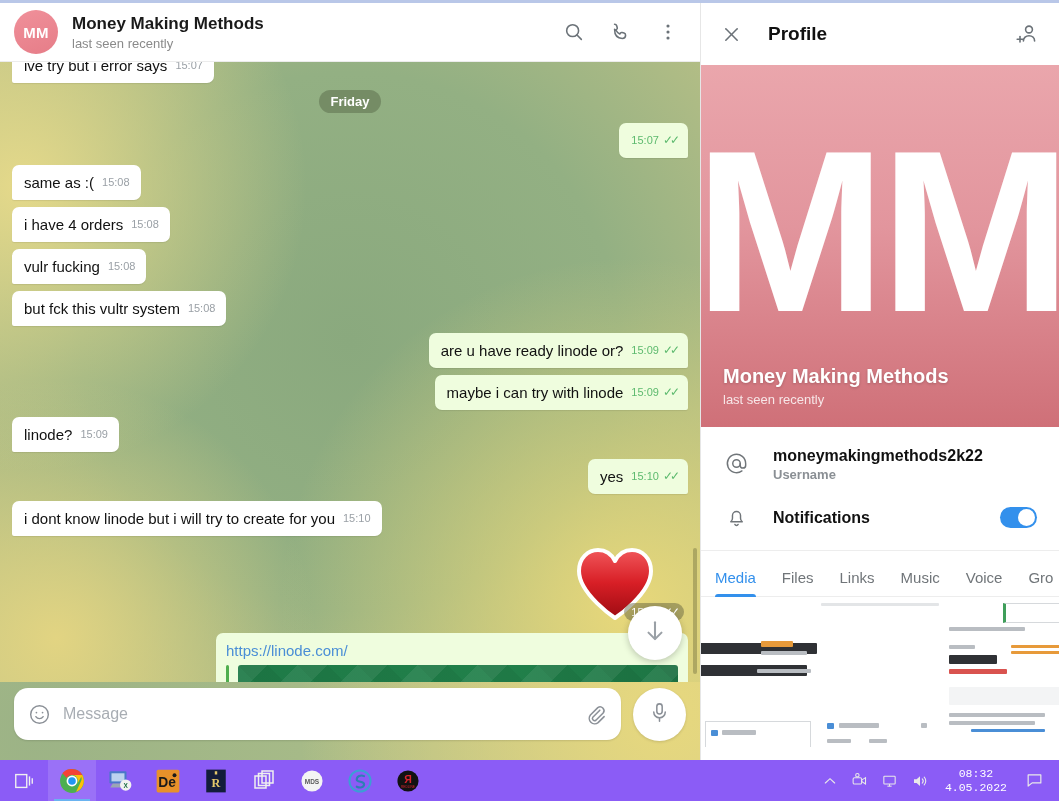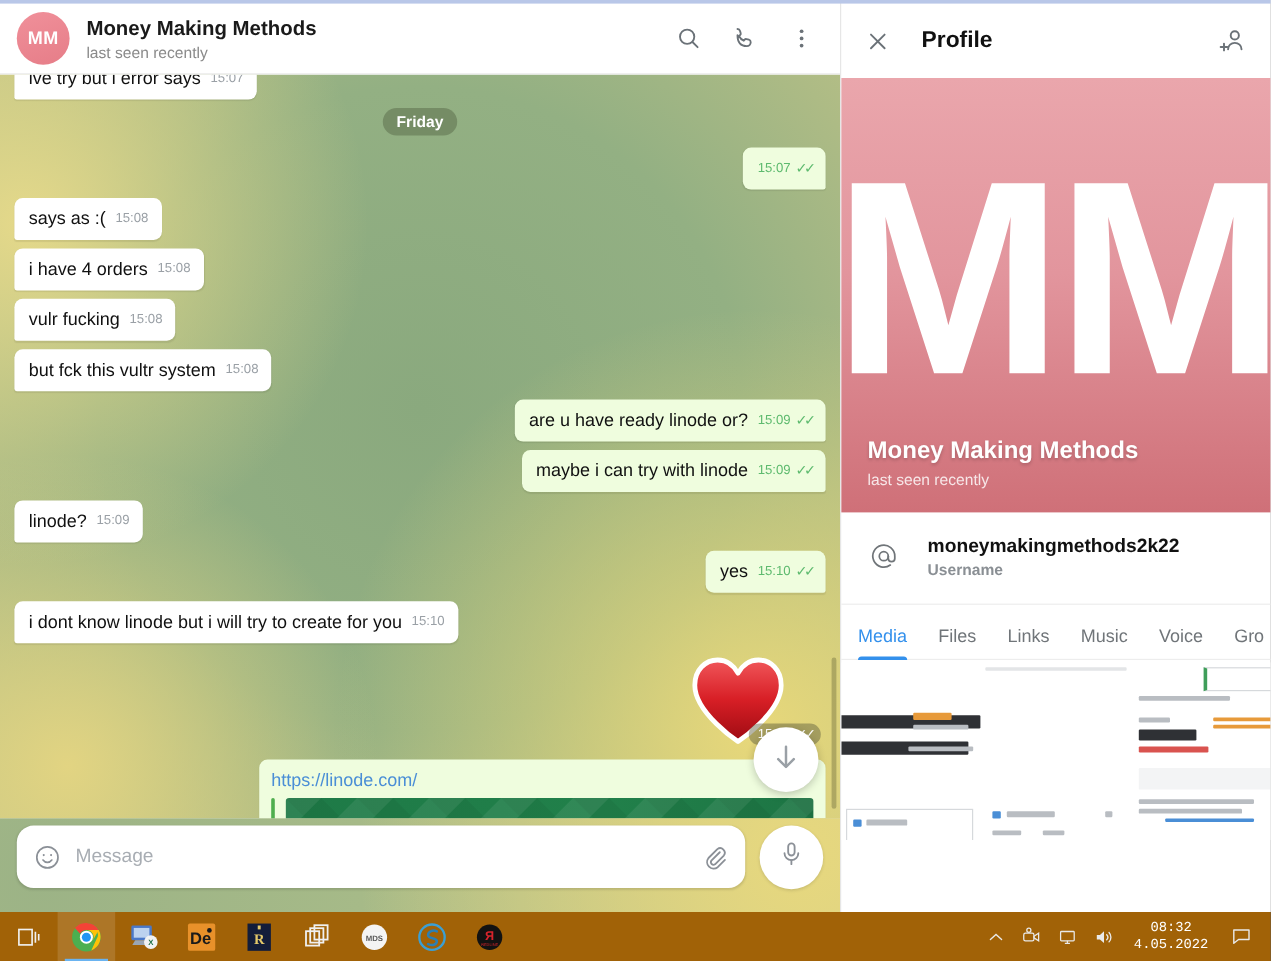--- a/index.html
+++ b/index.html
@@ -168,21 +168,21 @@
   .mk-line { position:absolute; background:#b9bdc2; border-radius:1px; }
   .mk-dark { background:#2f3135; }
   .mk-orange { background:#e79a3a; }
   .mk-red { background:#d9534f; }
   .mk-blue { background:#4a8ed6; }
   .mk-box { position:absolute; border:1px solid #d6d9dc; background:#fff; }
 
   
   #taskbar {
     position:absolute; left:0; bottom:0; width:1059px; height:41px;
-    background:#a16207; display:flex; align-items:center; z-index:80;
+    background:#8b5cf6; display:flex; align-items:center; z-index:80;
   }
   .tb-left { display:flex; align-items:center; height:41px; }
   .tb-item {
     width:48px; height:41px; display:flex; align-items:center; justify-content:center;
     position:relative; cursor:pointer;
   }
   .tb-item.active { background:rgba(255,255,255,.13); }
   .tb-item.active::after { content:""; position:absolute; left:6px; right:6px; bottom:0; height:2px; background:#6ab3f0; }
   .tb-spacer { flex:1; }
   .tb-right { display:flex; align-items:center; gap:0; padding-right:8px; height:41px; }
@@ -250,21 +250,21 @@
             <div class="row out">
               <div class="bubble out">
                 <span class="bmeta">
                   <span>15:07</span>
                   <span class="ticks">✓✓</span>
                 </span>
               </div>
             </div>
             <div class="row in">
               <div class="bubble in">
-                <span class="btxt">says as :(</span>
+                <span class="btxt">same as :(</span>
                 <span class="bmeta">
                   <span>15:08</span>
                 </span>
               </div>
             </div>
             <div class="row in">
               <div class="bubble in">
                 <span class="btxt">i have 4 orders</span>
                 <span class="bmeta">
                   <span>15:08</span>
@@ -439,20 +439,30 @@
             <circle cx="12" cy="12" r="3.6"></circle>
             <path d="M15.6 12v1.8a2.6 2.6 0 0 0 5.2 0V12a8.8 8.8 0 1 0-3.6 7.1" stroke-linecap="round"></path>
           </svg>
         </span>
         <span class="prow-main">
           <span class="prow-value" style="display:block">moneymakingmethods2k22</span>
           <span class="prow-label" style="display:block">Username</span>
         </span>
       </div>
 
+      <div class="prow">
+        <span class="prow-icon">
+          <svg width="23" height="23" viewBox="0 0 24 24" fill="none" stroke="currentColor" stroke-width="1.5" stroke-linecap="round" stroke-linejoin="round">
+            <path d="M18 16.5H6c1.2-1 1.8-2.2 1.8-3.7V10a4.2 4.2 0 0 1 8.4 0v2.8c0 1.5.6 2.7 1.8 3.7Z"></path>
+            <path d="M10.3 19.2a1.9 1.9 0 0 0 3.4 0"></path>
+          </svg>
+        </span>
+        <span class="prow-title prow-main">Notifications</span>
+        <span class="toggle"></span>
+      </div>
     </div>
 
     <div class="prof-divider"></div>
 
     <div class="prof-tabs" id="profile-tabs">
       <div class="tabs-underline"></div>
     <div class="ptab active">Media</div>
         <div class="ptab">Files</div>
         <div class="ptab">Links</div>
         <div class="ptab">Music</div>

